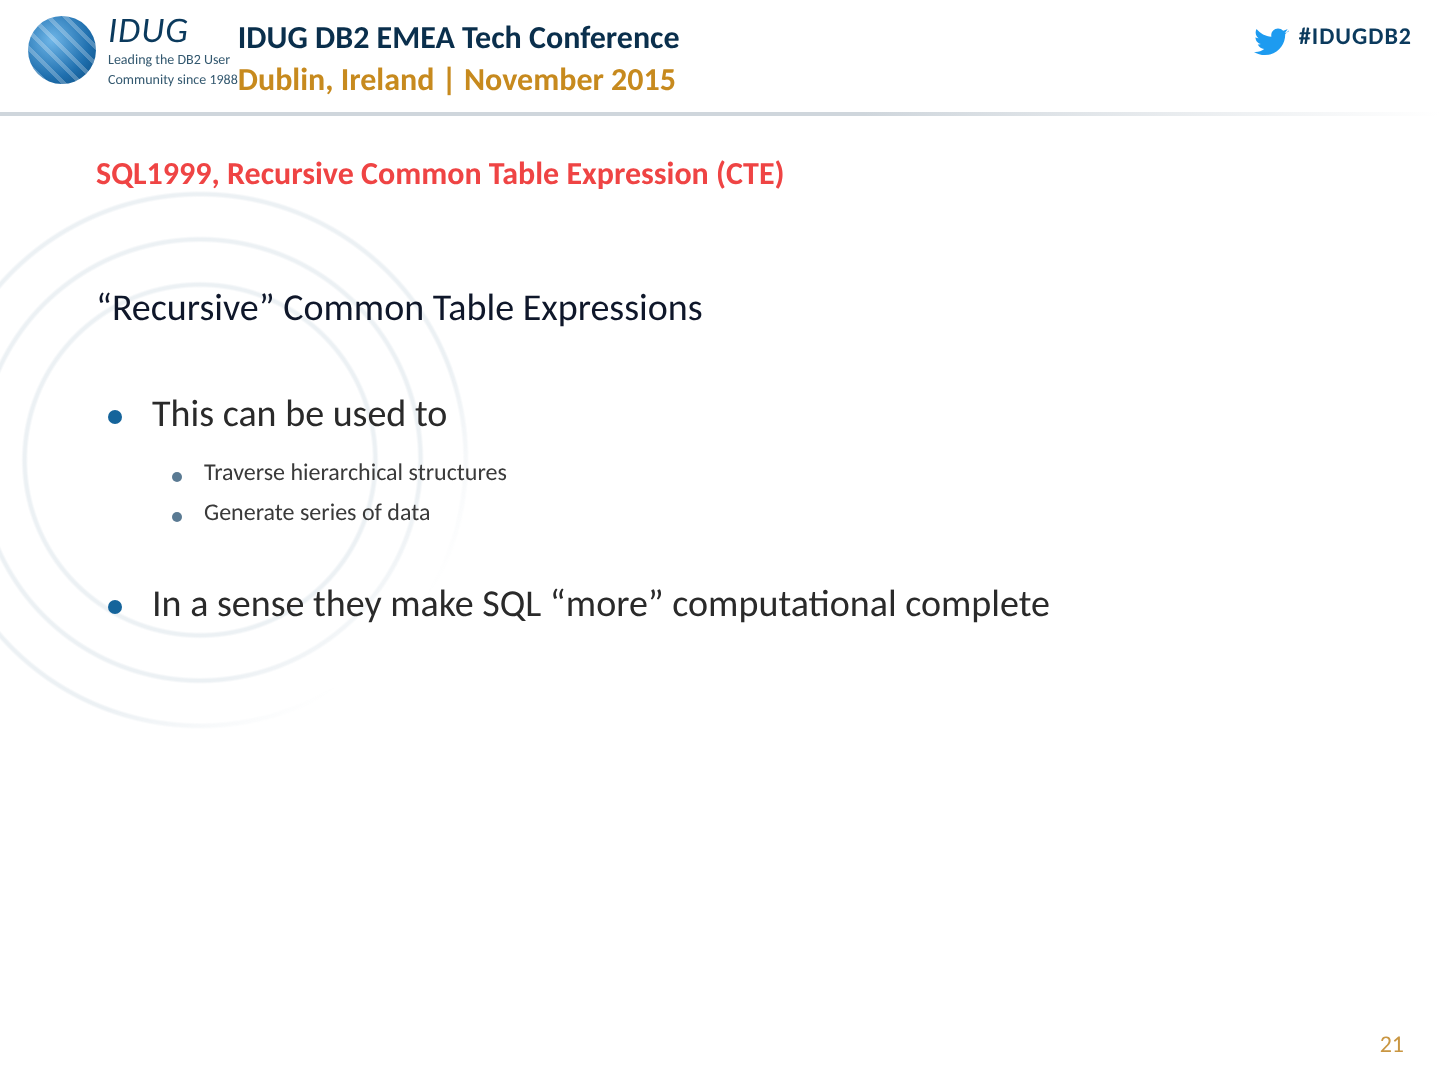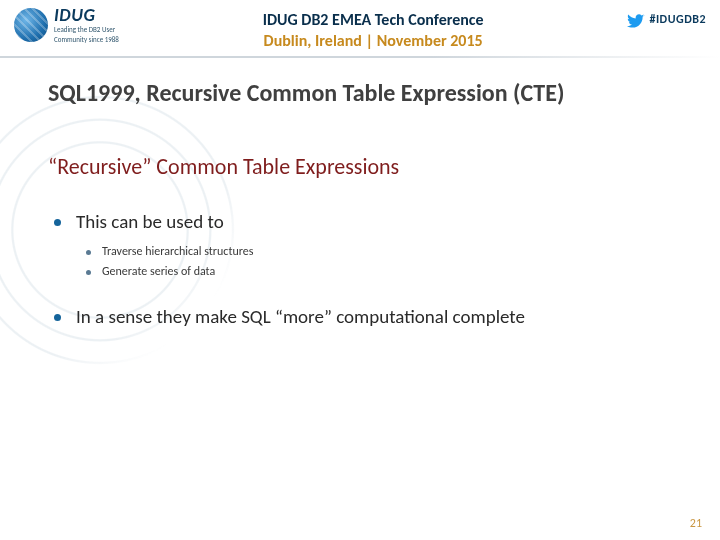--- a/index.html
+++ b/index.html
@@ -4,38 +4,38 @@
 <style>
   html,body{margin:0;padding:0;width:720px;height:540px;font-family:Calibri,"Segoe UI",Arial,sans-serif;background:#fff;color:#222;overflow:hidden}
   .slide{position:relative;width:720px;height:540px;box-sizing:border-box}
   
   .hdr{position:relative;height:58px;padding:6px 14px 0 14px;box-sizing:border-box;display:flex;align-items:flex-start}
   .hdr-sep{position:absolute;left:0;right:0;bottom:0;height:2px;background:linear-gradient(to right,#cfd6dc 0%,#cfd6dc 60%,rgba(207,214,220,0) 100%)}
   .logo{display:flex;align-items:center;gap:6px}
   .globe{width:34px;height:34px;border-radius:50%;background:radial-gradient(circle at 35% 35%,#6fb6e8 0%,#1f6fae 60%,#0b4b7e 100%);position:relative;overflow:hidden}
   .globe::before{content:"";position:absolute;inset:0;background:repeating-linear-gradient(45deg,rgba(255,255,255,.25) 0 2px,transparent 2px 6px)}
   .logo-txt{display:flex;flex-direction:column;line-height:1}
-  .logo-main{font-weight:700;font-size:18px;letter-spacing:.5px;color:#0b3a5d;font-style:italic}
+  .logo-main{font-weight:400;font-size:18px;letter-spacing:.5px;color:#0b3a5d;font-style:italic}
   .logo-tag{font-size:7px;color:#33586f;margin-top:2px;line-height:1.1}
-  .hdr-center{flex:1;text-align:center;padding-top:4px}
+  .hdr-center{flex:1;padding-top:4px}
   .conf-title{font-weight:800;font-size:16px;color:#0a2f4c}
   .conf-sub{font-size:16px;color:#c78a1e;font-weight:600;margin-top:2px}
   .hdr-right{display:flex;gap:4px;padding-top:6px}
   .bird{width:18px;height:18px}
   .hashtag{font-size:12px;letter-spacing:.5px;color:#0b3a5d;font-weight:700}
   
   .bgdeco{position:absolute;left:-60px;top:70px;width:320px;height:320px;pointer-events:none;opacity:.18;background:
     radial-gradient(circle at 50% 50%,transparent 58%,#9bb3c4 58.5%,#9bb3c4 59%,transparent 59.5%),
     radial-gradient(circle at 50% 50%,transparent 48%,#9bb3c4 48.5%,#9bb3c4 49%,transparent 49.5%),
     radial-gradient(circle at 50% 50%,transparent 38%,#9bb3c4 38.5%,#9bb3c4 39%,transparent 39.5%);
     mask:radial-gradient(circle at 30% 30%,#000 0 60%,transparent 70%)}
   
   .content{position:relative;padding:20px 46px 0 48px}
-  .slide-title{font-size:24px;font-weight:800;color:#404040;margin:0 0 46px 0}
-  .subhead{font-size:22px;color:#7f1d1d;margin:0 0 30px 0}
+  .slide-title{font-size:16px;font-weight:800;color:#ef4444;margin:0 0 46px 0}
+  .subhead{font-size:19px;color:#0f172a;margin:0 0 30px 0}
   ul.b1{list-style:none;padding:0;margin:0}
   ul.b1>li{position:relative;padding-left:28px;font-size:19px;color:#2a2a2a;margin-bottom:26px;line-height:1.3}
   ul.b1>li::before{content:"";position:absolute;left:6px;top:9px;width:7px;height:7px;border-radius:50%;background:#15649b}
   ul.b2{list-style:none;padding:0;margin:8px 0 0 0}
   ul.b2>li{position:relative;padding-left:26px;font-size:12px;color:#3a3a3a;margin-bottom:4px;line-height:1.35}
   ul.b2>li::before{content:"";position:absolute;left:10px;top:7px;width:5px;height:5px;border-radius:50%;background:#5a7a93}
   .pagenum{position:absolute;right:18px;bottom:10px;font-size:12px;color:#c99642}
 </style>
 </head>
 <body>

